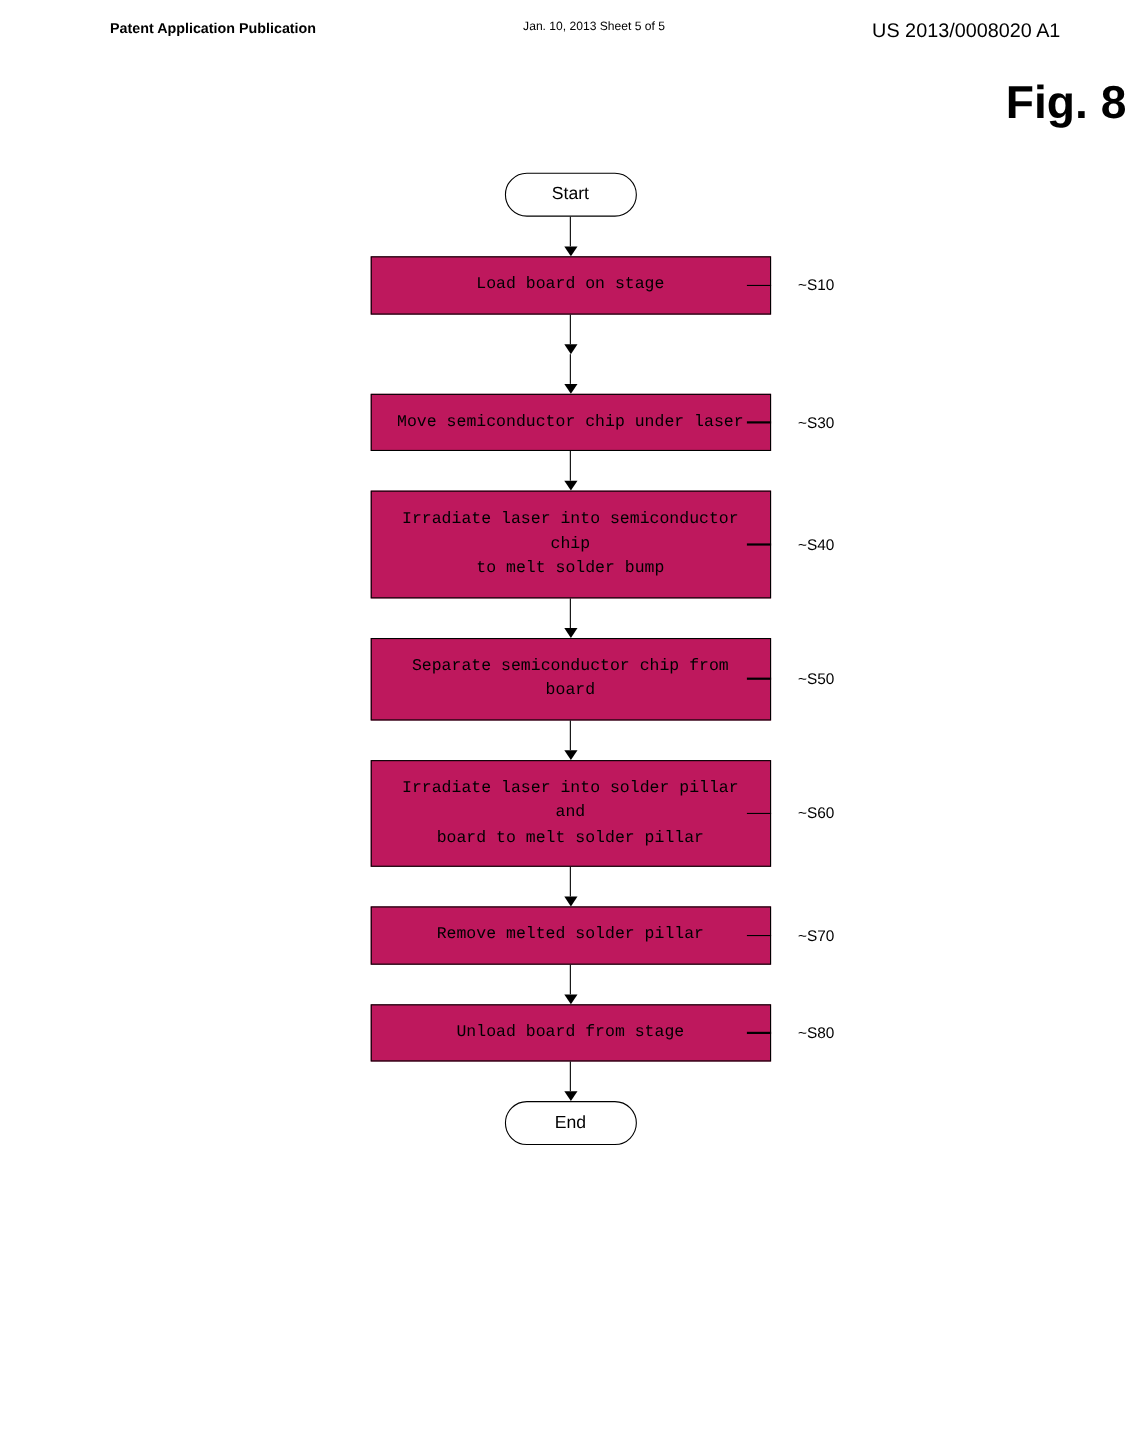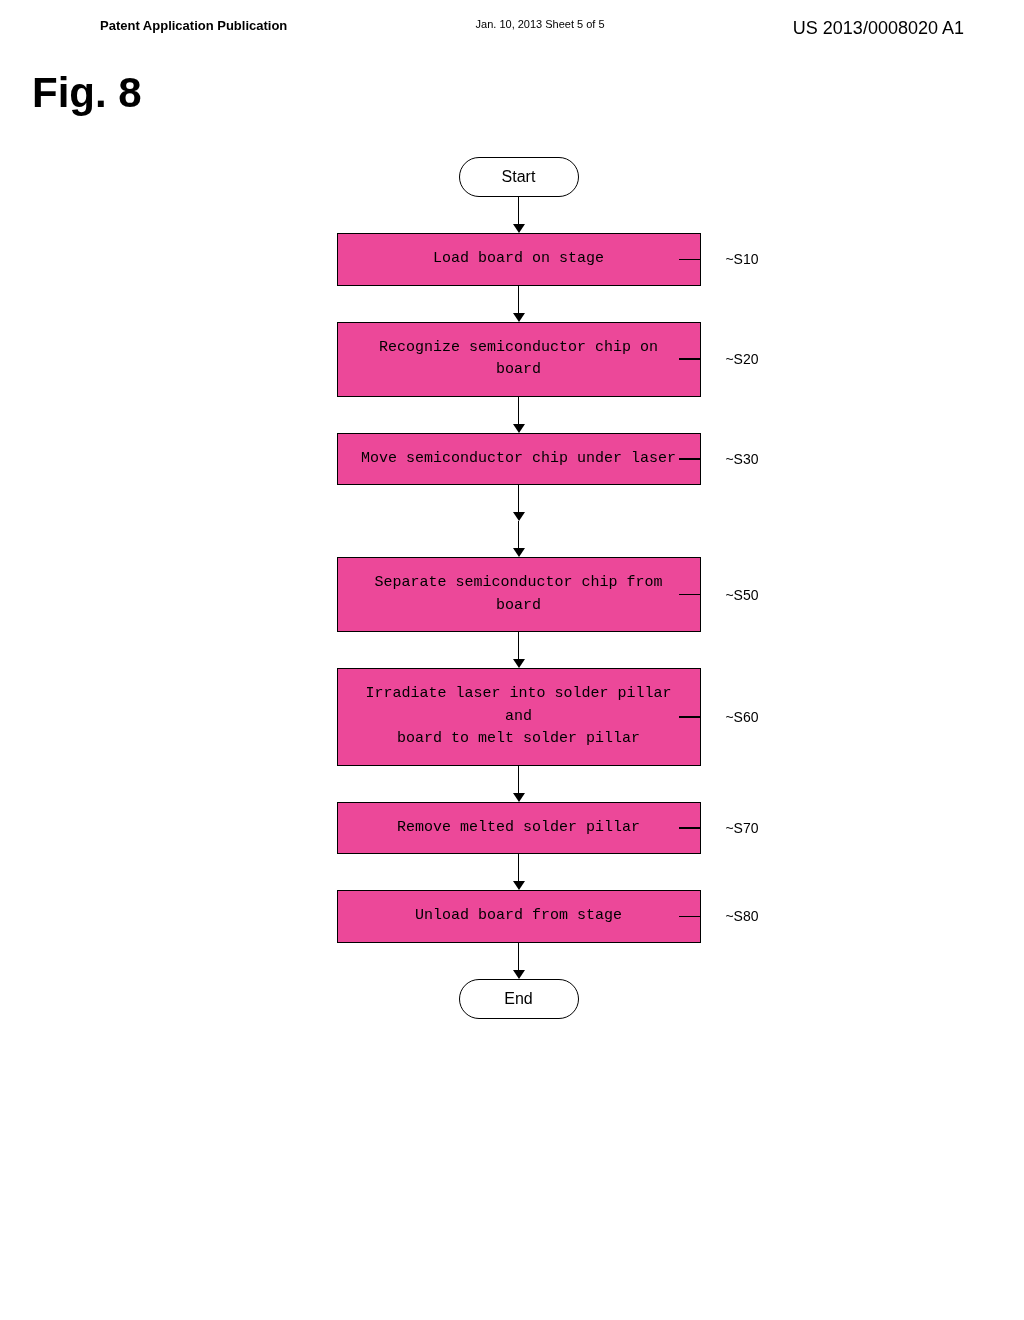--- a/index.html
+++ b/index.html
@@ -17,21 +17,21 @@
       padding: 18px 60px 10px 60px;
       font-size: 13px;
       font-family: Arial, sans-serif;
     }
 
     .header-left { font-weight: bold; padding-left: 40px; }
     .header-center { font-size: 11px; }
     .header-right { font-size: 18px; }
 
     .fig-title {
-      text-align: left;
+      text-align: right;
       font-size: 42px;
       font-weight: bold;
       margin-top: 20px;
       margin-bottom: 30px;
       font-family: Arial, sans-serif;
       padding-left: 32px;
     }
 
     .flowchart {
       display: flex;
@@ -50,21 +50,21 @@
       text-align: center;
       min-width: 120px;
       font-family: Arial, sans-serif;
     }
 
     
     .process-box {
       border: 1.5px solid #000;
       padding: 14px 20px;
       font-size: 15px;
-      background: #ec4899;
+      background: #be185d;
       text-align: center;
       width: 364px;
       font-family: 'Courier New', Courier, monospace;
       line-height: 1.5;
       position: relative;
     }
 
     
     .arrow {
       display: flex;
@@ -141,41 +141,41 @@
         <div class="process-box">Load board on stage</div>
         <div class="step-label-connector">
           <div class="step-label-line"></div>
           <span class="step-label-text">~S10</span>
         </div>
       </div>
       <div class="arrow">
         <div class="arrow-line"></div>
         <div class="arrow-head"></div>
       </div>
-      <div class="step-wrapper">
-        <div class="process-box">Recognize semiconductor chip on board</div>
-        <div class="step-label-connector">
-          <div class="step-label-line"></div>
-          <span class="step-label-text">~S20</span>
-        </div>
-      </div>
       <div class="arrow">
         <div class="arrow-line"></div>
         <div class="arrow-head"></div>
       </div>
       <div class="step-wrapper">
         <div class="process-box">Move semiconductor chip under laser</div>
         <div class="step-label-connector">
           <div class="step-label-line"></div>
           <span class="step-label-text">~S30</span>
         </div>
       </div>
       <div class="arrow">
         <div class="arrow-line"></div>
         <div class="arrow-head"></div>
+      </div>
+      <div class="step-wrapper">
+        <div class="process-box">Irradiate laser into semiconductor chip<br>to melt solder bump</div>
+        <div class="step-label-connector">
+          <div class="step-label-line"></div>
+          <span class="step-label-text">~S40</span>
+        </div>
       </div>
       <div class="arrow">
         <div class="arrow-line"></div>
         <div class="arrow-head"></div>
       </div>
       <div class="step-wrapper">
         <div class="process-box">Separate semiconductor chip from board</div>
         <div class="step-label-connector">
           <div class="step-label-line"></div>
           <span class="step-label-text">~S50</span>

